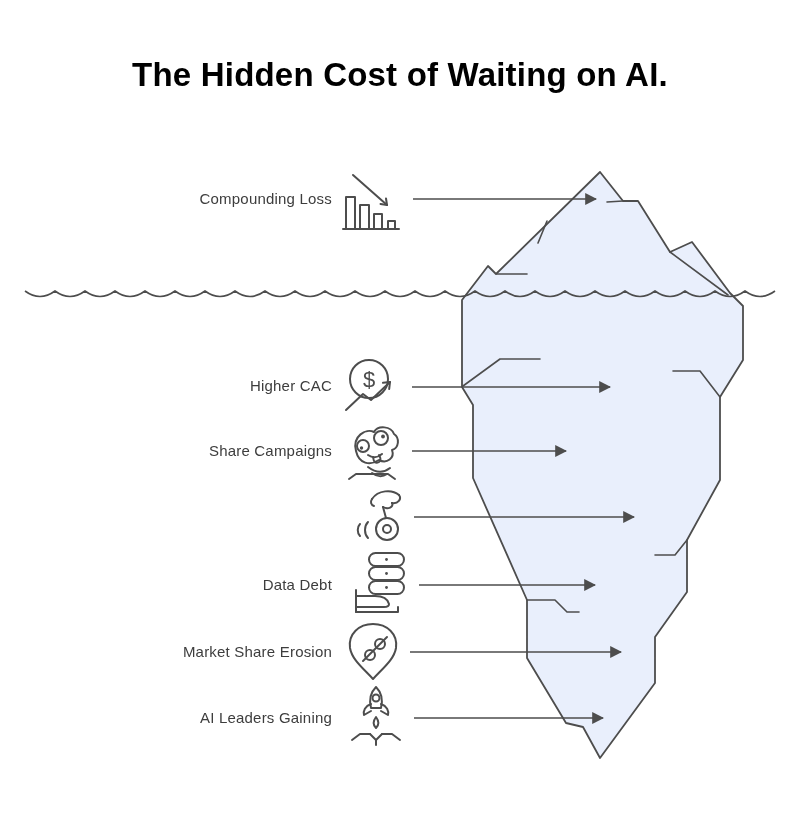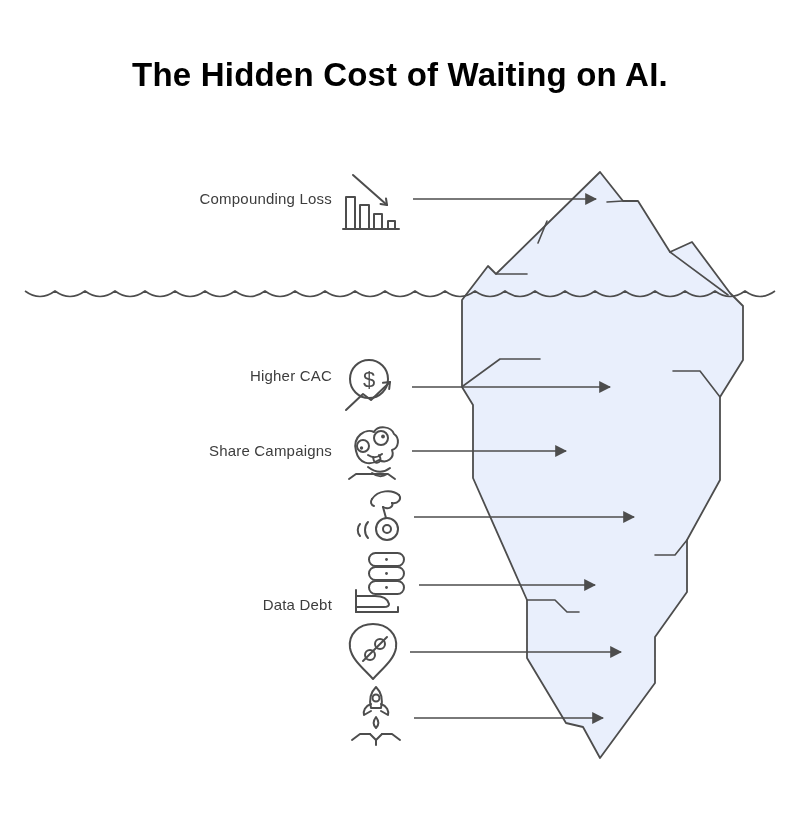--- a/index.html
+++ b/index.html
@@ -64,23 +64,25 @@
       <path d="M412,387 L610,387" marker-end="url(#arr)"></path>
       <path d="M412,451 L566,451" marker-end="url(#arr)"></path>
       <path d="M414,517 L634,517" marker-end="url(#arr)"></path>
       <path d="M419,585 L595,585" marker-end="url(#arr)"></path>
       <path d="M410,652 L621,652" marker-end="url(#arr)"></path>
       <path d="M414,718 L603,718" marker-end="url(#arr)"></path>
     </g>
   </svg>
 
   <div class="label" style="top:189px">Compounding Loss</div>
-  <div class="label" style="top:366px">Higher CAC</div>
+  <div class="label" style="top:376px">Higher CAC</div>
   <div class="label" style="top:441px">Share Campaigns</div>
-  <div class="label" style="top:595px">Data Debt</div>
+  <div class="label" style="top:575px">Data Debt</div>
+  <div class="label" style="top:642px">Market Share Erosion</div>
+  <div class="label" style="top:708px">AI Leaders Gaining</div>
 
   <svg class="icon" style="left:337px;top:171px" width="68" height="64" viewBox="0 0 68 64">
     <path d="M6,58 L62,58"></path>
     <rect x="9" y="26" width="9" height="32"></rect>
     <rect x="23" y="34" width="9" height="24"></rect>
     <rect x="37" y="43" width="8" height="15"></rect>
     <rect x="51" y="50" width="7" height="8"></rect>
     <path d="M16,4 L50,34" stroke-width="1.7"></path>
     <path d="M43.5,33 L50,34 L49,27.5" stroke-width="1.7"></path>
   </svg>

